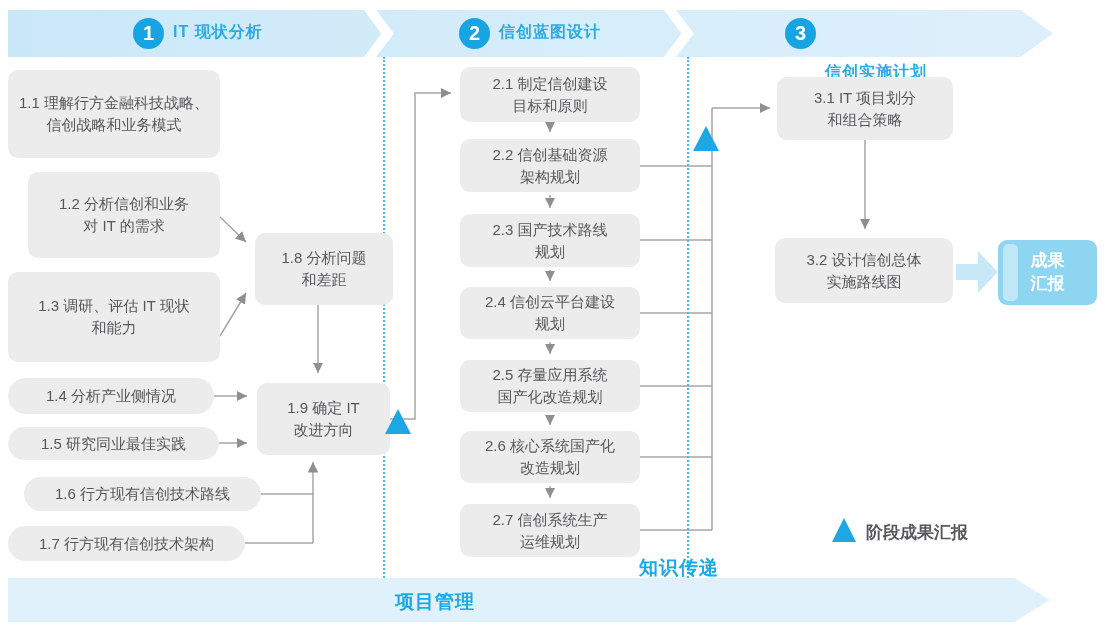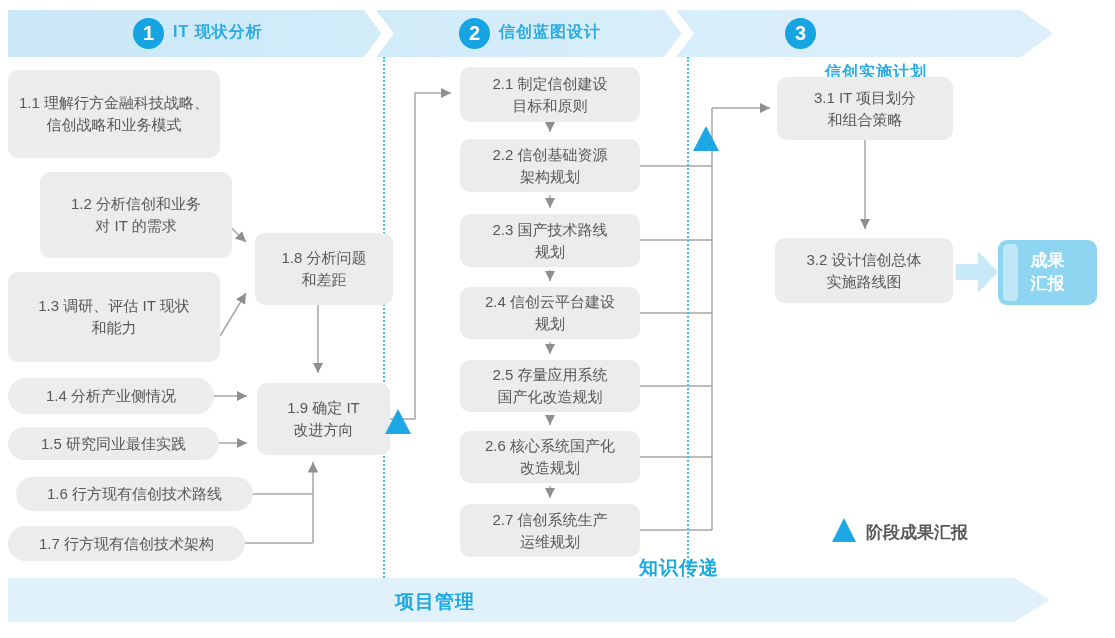--- a/index.html
+++ b/index.html
@@ -101,27 +101,27 @@
   </div>
   <div class="phase-title" style="left:499px;top:22px;">信创蓝图设计</div>
 
   <div class="phase-circle" style="left:785px;top:18px;">
     <span>3</span>
   </div>
   <div class="phase-title" style="left:825px;top:22px;margin-top:40px;">信创实施计划</div>
 
   <div class="box" style="left:8px;top:70px;width:212px;height:88px;">1.1 理解行方金融科技战略、
 信创战略和业务模式</div>
-  <div class="box" style="left:28px;top:172px;width:192px;height:86px;margin-left:12px;">1.2 分析信创和业务
+  <div class="box" style="left:28px;top:172px;width:192px;height:86px;">1.2 分析信创和业务
 对 IT 的需求</div>
   <div class="box" style="left:8px;top:272px;width:212px;height:90px;">1.3 调研、评估 IT 现状
 和能力</div>
   <div class="box pill" style="left:8px;top:378px;width:206px;height:36px;">1.4 分析产业侧情况</div>
   <div class="box pill" style="left:8px;top:427px;width:211px;height:33px;">1.5 研究同业最佳实践</div>
-  <div class="box pill" style="left:16px;top:477px;width:237px;height:34px;">1.6 行方现有信创技术路线</div>
+  <div class="box pill" style="left:24px;top:477px;width:237px;height:34px;">1.6 行方现有信创技术路线</div>
   <div class="box pill" style="left:8px;top:526px;width:237px;height:35px;">1.7 行方现有信创技术架构</div>
   <div class="box" style="left:255px;top:233px;width:138px;height:72px;">1.8 分析问题
 和差距</div>
   <div class="box" style="left:257px;top:383px;width:133px;height:72px;">1.9 确定 IT
 改进方向</div>
 
   <div class="box" style="left:460px;top:67px;width:180px;height:55px;">2.1 制定信创建设
 目标和原则</div>
   <div class="box" style="left:460px;top:139px;width:180px;height:53px;text-align:center;">2.2 信创基础资源
 架构规划</div>

